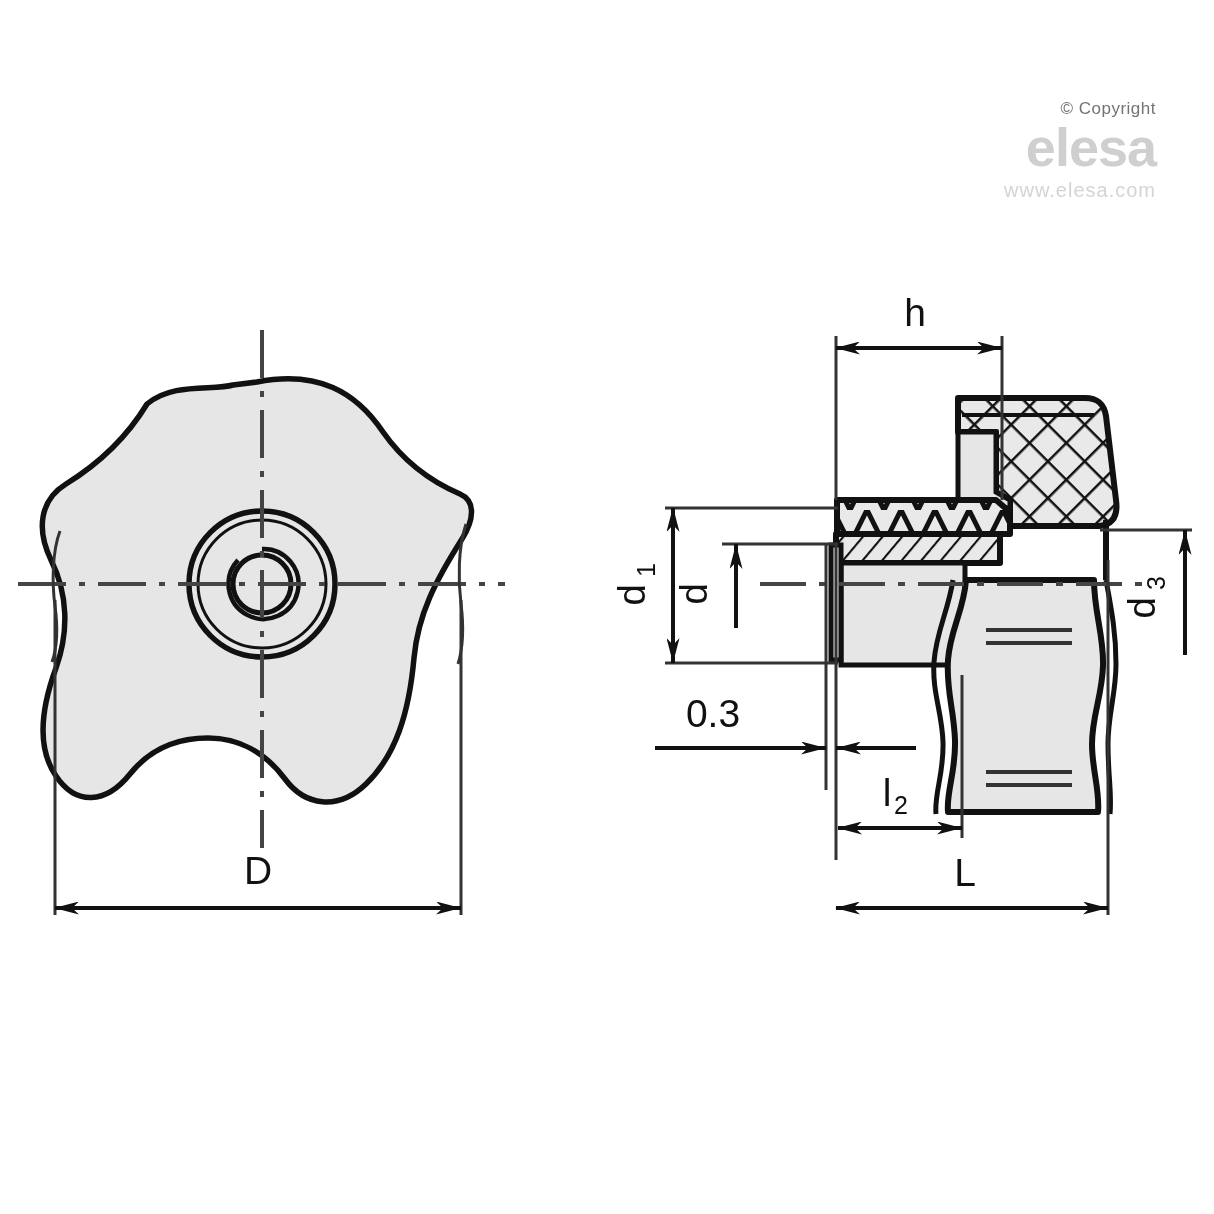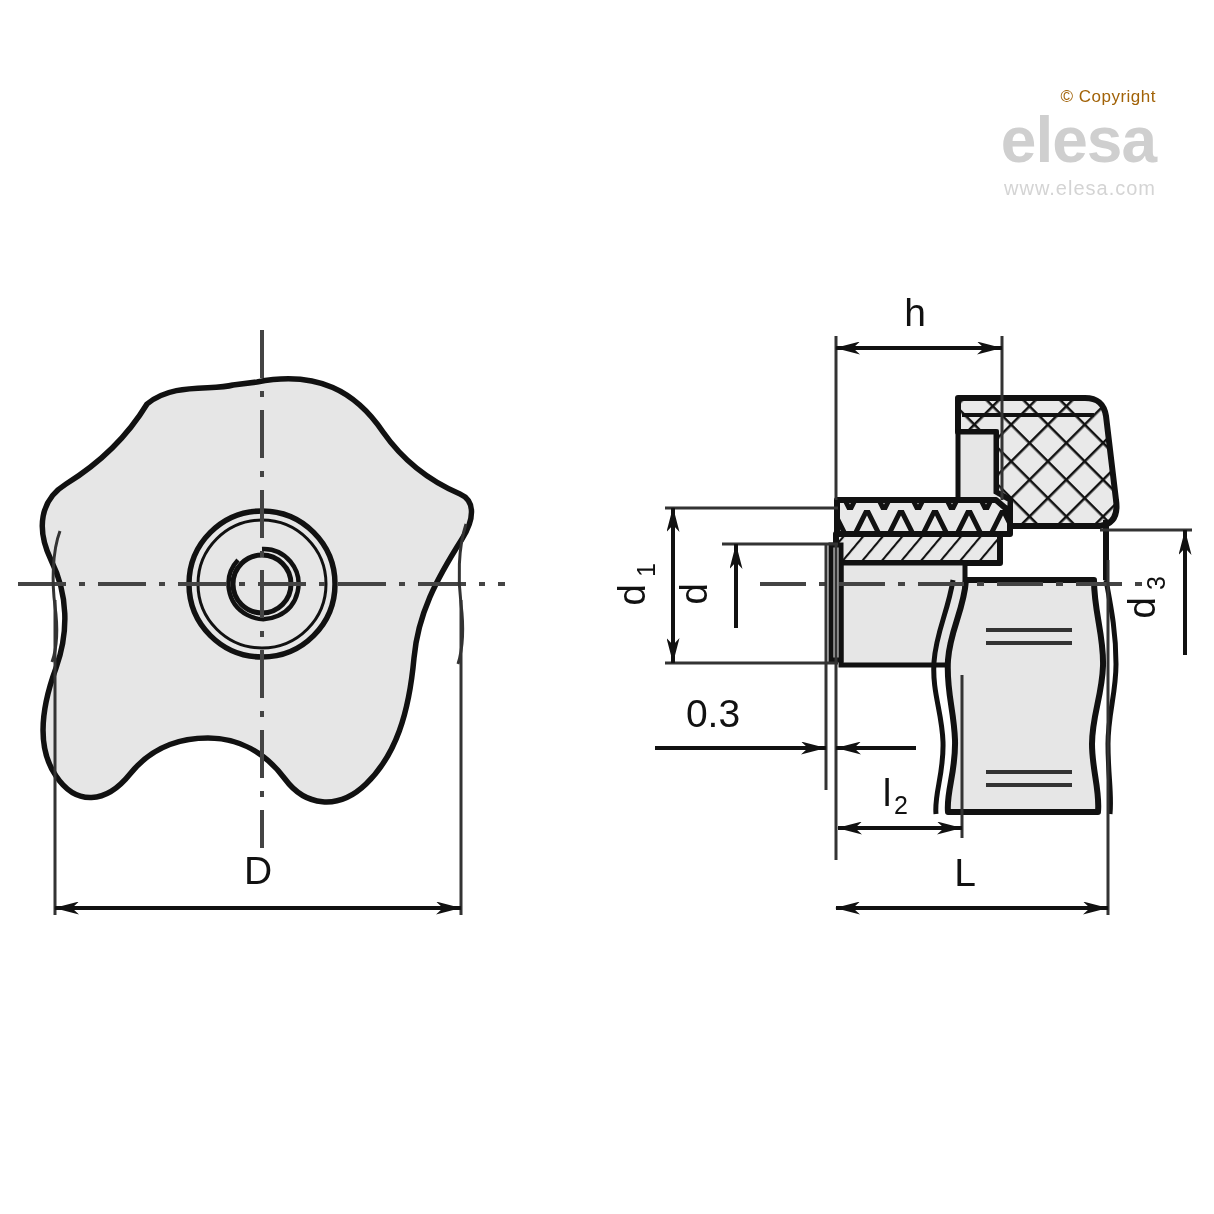--- a/index.html
+++ b/index.html
@@ -5,22 +5,22 @@
   html,body{margin:0;padding:0;background:#ffffff;}
   body{
     width:1214px;height:1214px;
     font-family:"Liberation Sans", sans-serif;
     overflow:hidden;
     position:relative;
   }
   #stage{position:absolute;left:0;top:0;width:1214px;height:1214px;background:#fff;}
   svg.drawing{position:absolute;left:0;top:0;width:1214px;height:1214px;display:block;}
   .wm{position:absolute;right:58px;top:88px;text-align:right;color:#d2d2d2;user-select:none;}
-  .wm .cr{font-size:17px;letter-spacing:.5px;line-height:1;color:#a16207;}
-  .wm .brand{font-size:64px;font-weight:bold;letter-spacing:-1px;line-height:1.05;color:#cfcfcf;margin-top:2px;}
+  .wm .cr{font-size:17px;letter-spacing:.5px;line-height:1;color:#737373;margin-top:12px;}
+  .wm .brand{font-size:54px;font-weight:bold;letter-spacing:-1px;line-height:1.05;color:#cfcfcf;margin-top:2px;}
   .wm .url{font-size:20px;letter-spacing:1px;line-height:1;color:#d4d4d4;margin-top:4px;}
   .lbl{font-size:39px;fill:#111;font-family:"Liberation Sans", sans-serif;}
   .lbl-sub{font-size:25px;fill:#111;font-family:"Liberation Sans", sans-serif;}
 </style>
 </head>
 <body>
 
 <div id="stage">
 
   <svg class="drawing" viewBox="0 0 1214 1214">

